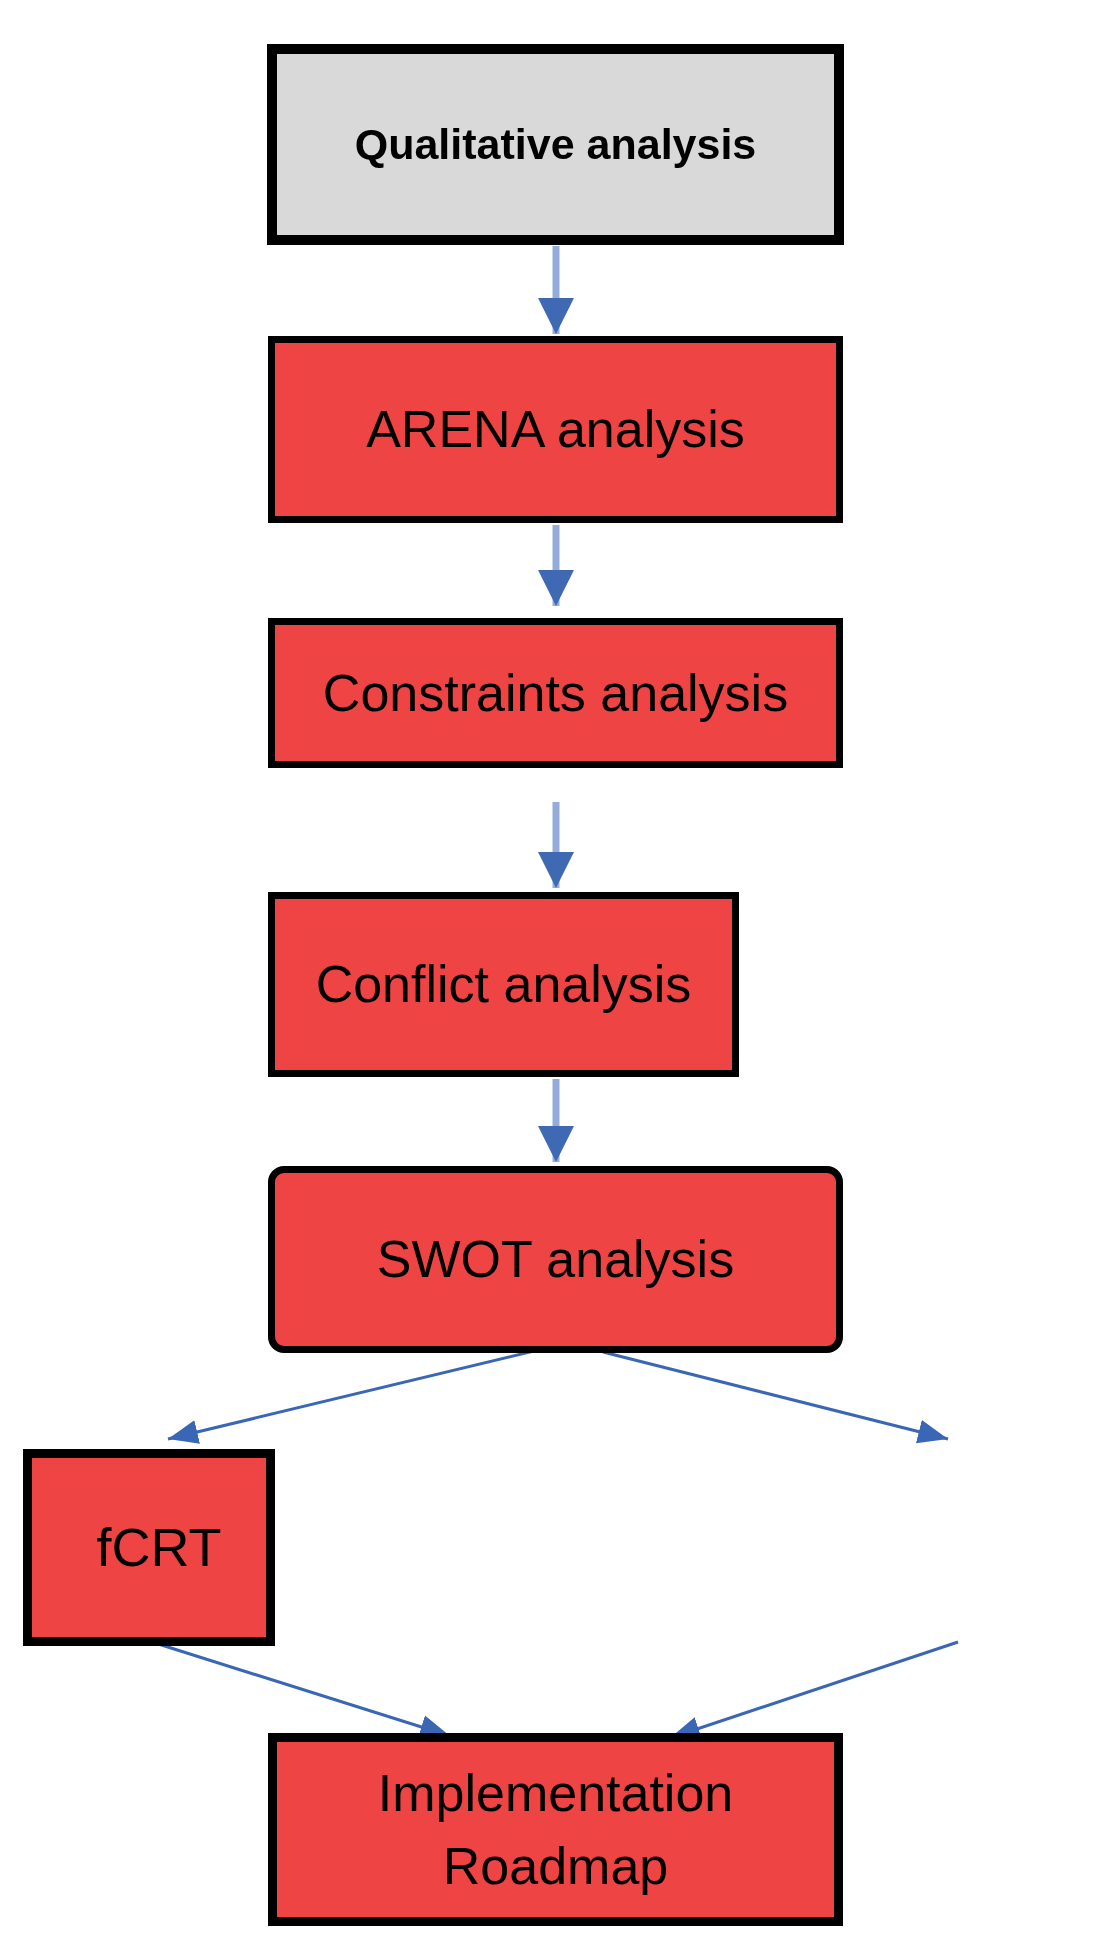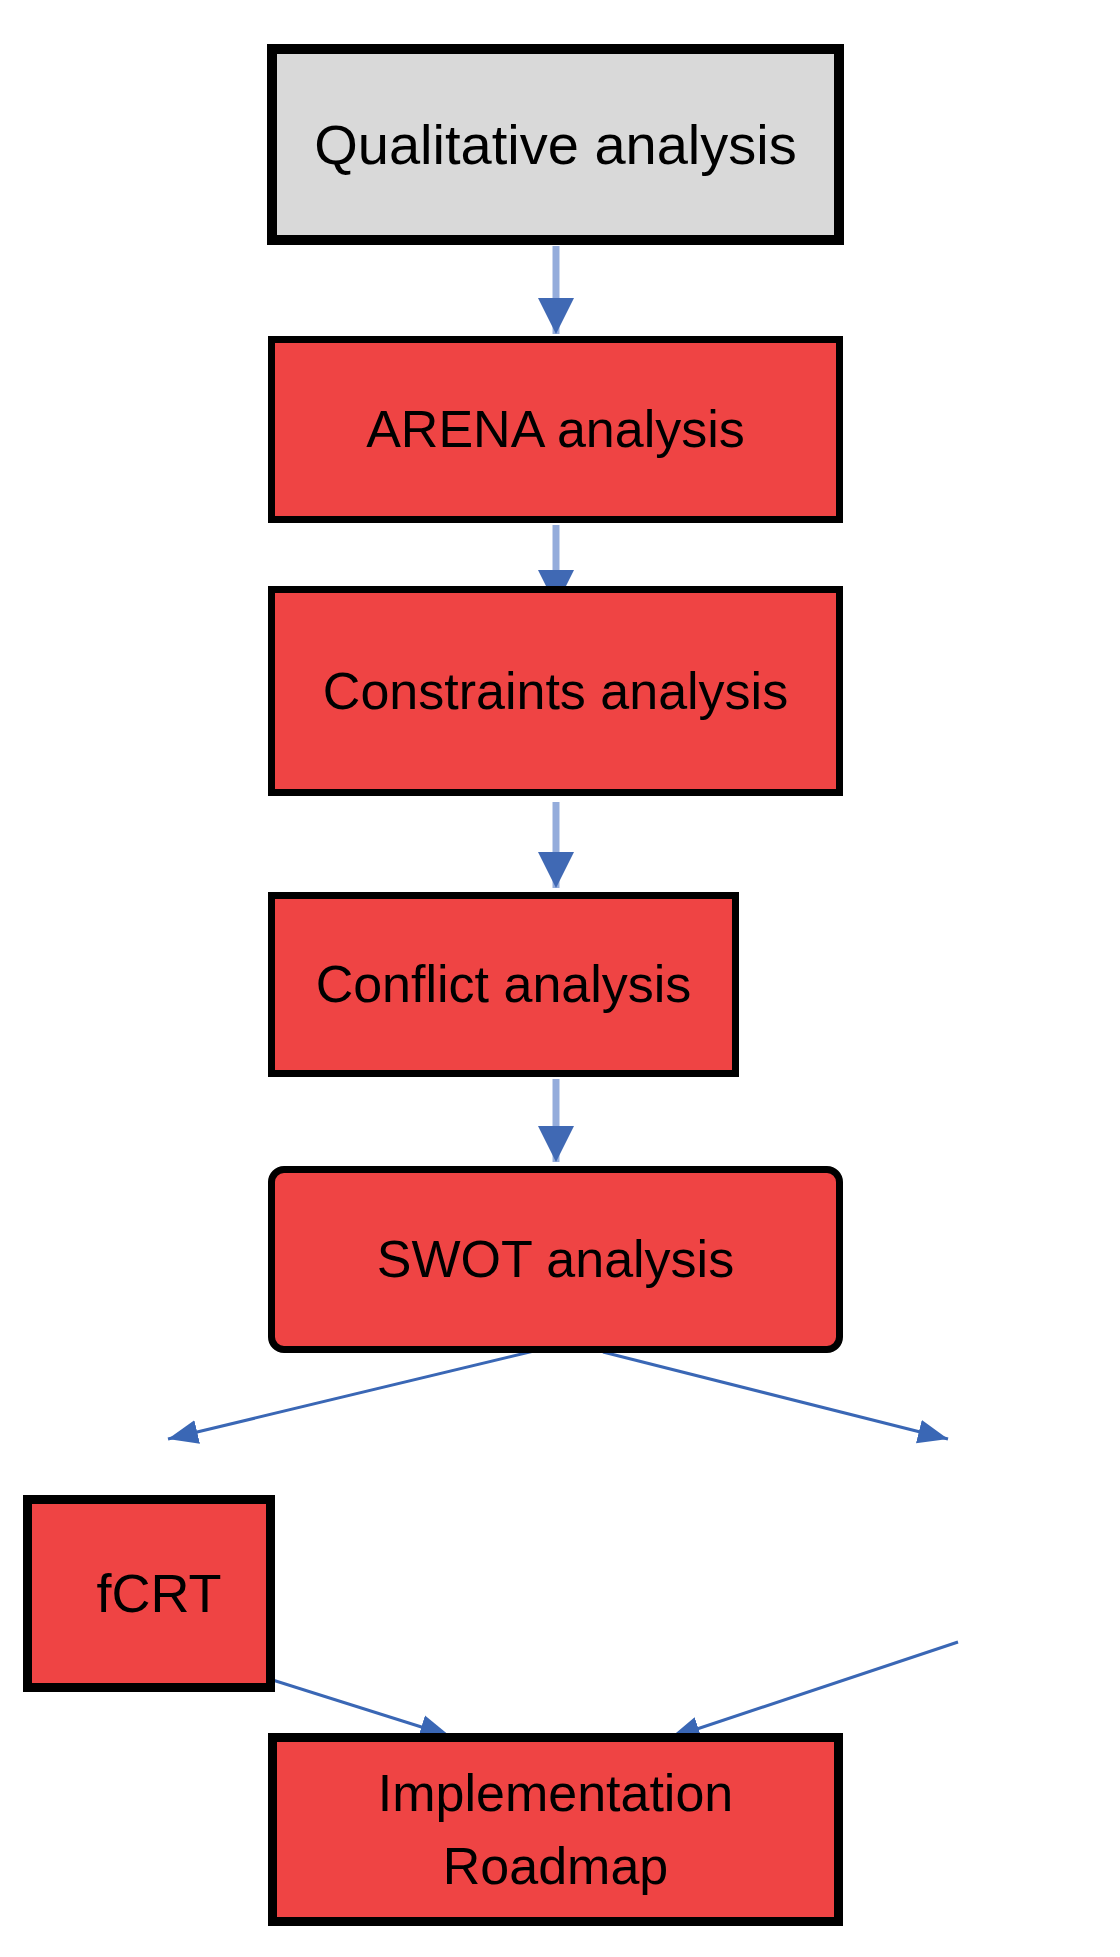--- a/index.html
+++ b/index.html
@@ -41,29 +41,29 @@
   .node.wrap .label {
     white-space: normal;
   }
   
   .node-qualitative {
     left: 267px; top: 44px; width: 577px; height: 201px;
     background: #d9d9d9;
     border-width: 10px;
   }
   .node-qualitative .label {
-    font-weight: normal;
-    font-size: 56px;
+    font-weight: bold;
+    font-size: 43px;
     line-height: 1.35;
   }
   .node-arena       { left: 268px; top: 336px;  width: 575px; height: 187px; }
-  .node-constraints { left: 268px; top: 586px;  width: 575px; height: 210px; }
+  .node-constraints { left: 268px; top: 618px;  width: 575px; height: 150px; }
   .node-conflict    { left: 268px; top: 892px;  width: 471px; height: 185px; }
   .node-swot        { left: 268px; top: 1166px; width: 575px; height: 187px; border-radius: 16px; }
-  .node-fcrt        { left: 23px;  top: 1495px; width: 252px; height: 197px; border-width: 9px; padding-left: 20px; }
+  .node-fcrt        { left: 23px;  top: 1449px; width: 252px; height: 197px; border-width: 9px; padding-left: 20px; }
   .node-cct         { left: 827px; top: 1443px; width: 260px; height: 197px; border-width: 9px; }
   .node-fcrt .label,
   .node-cct .label  { font-size: 54px; }
   .node-roadmap     { left: 268px; top: 1733px; width: 575px; height: 193px; border-width: 9px; padding: 12px 44px; }
 </style>
 </head>
 <body>
 
 <div class="canvas">
 

